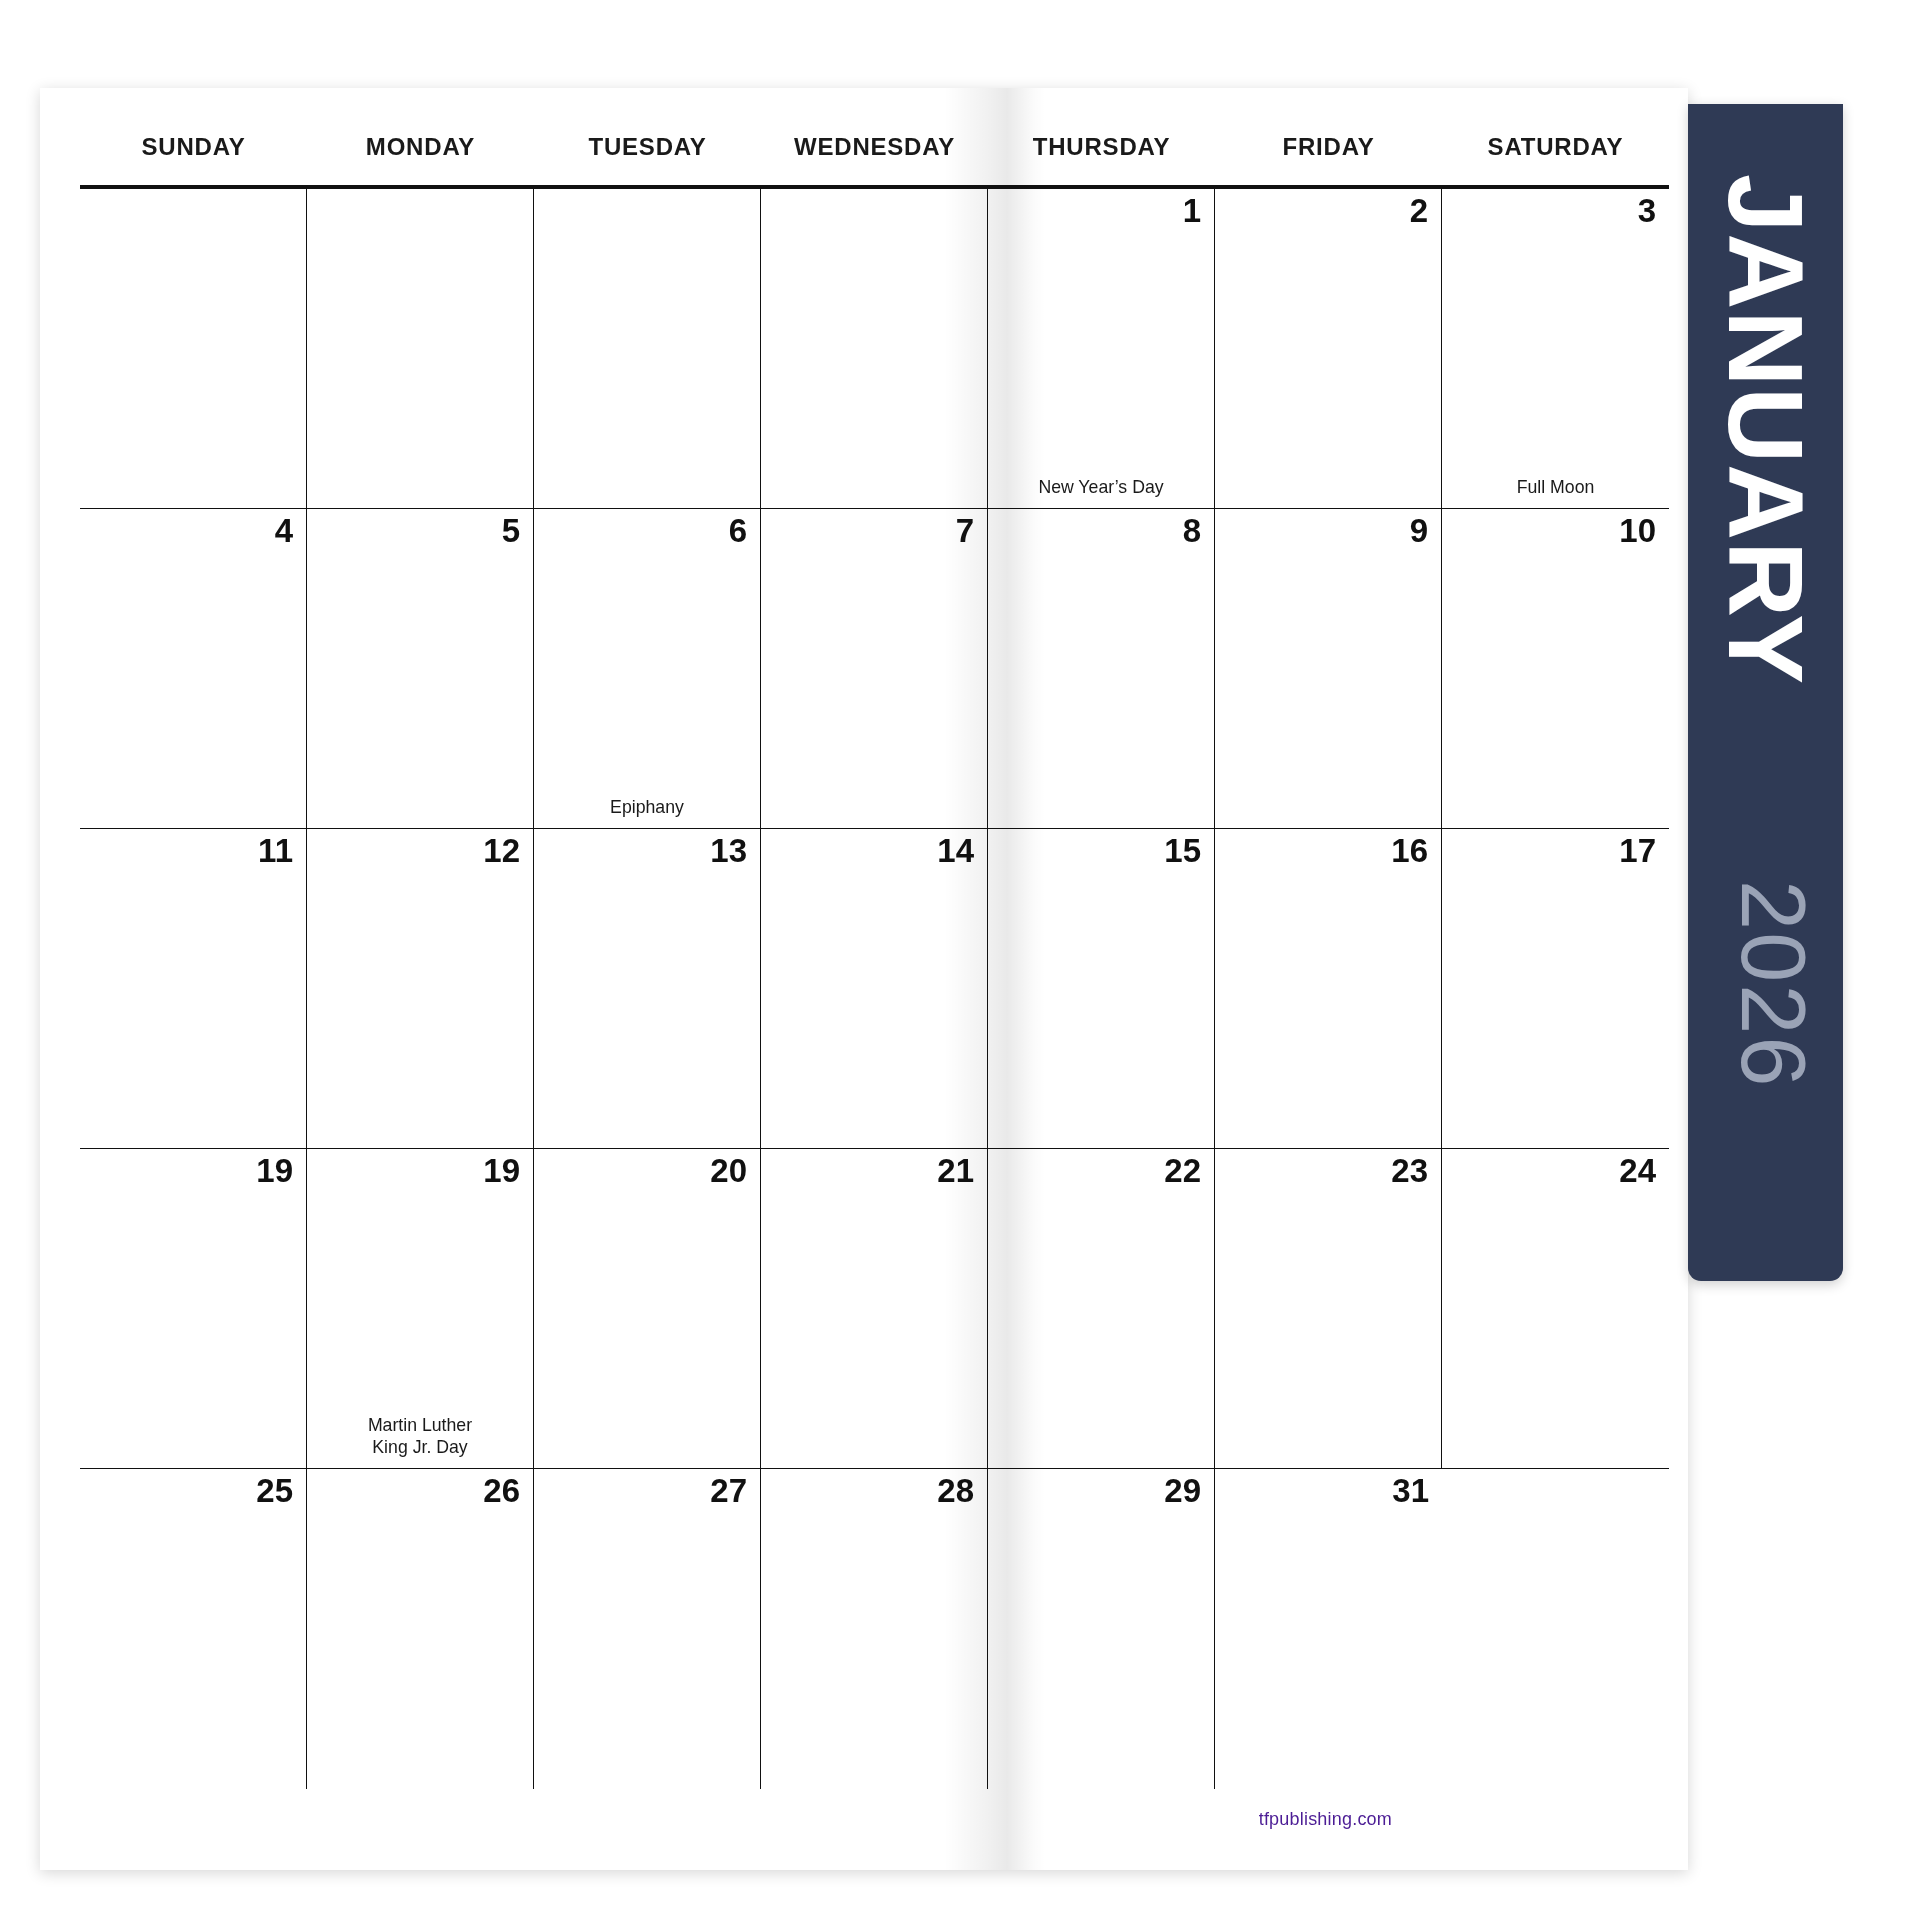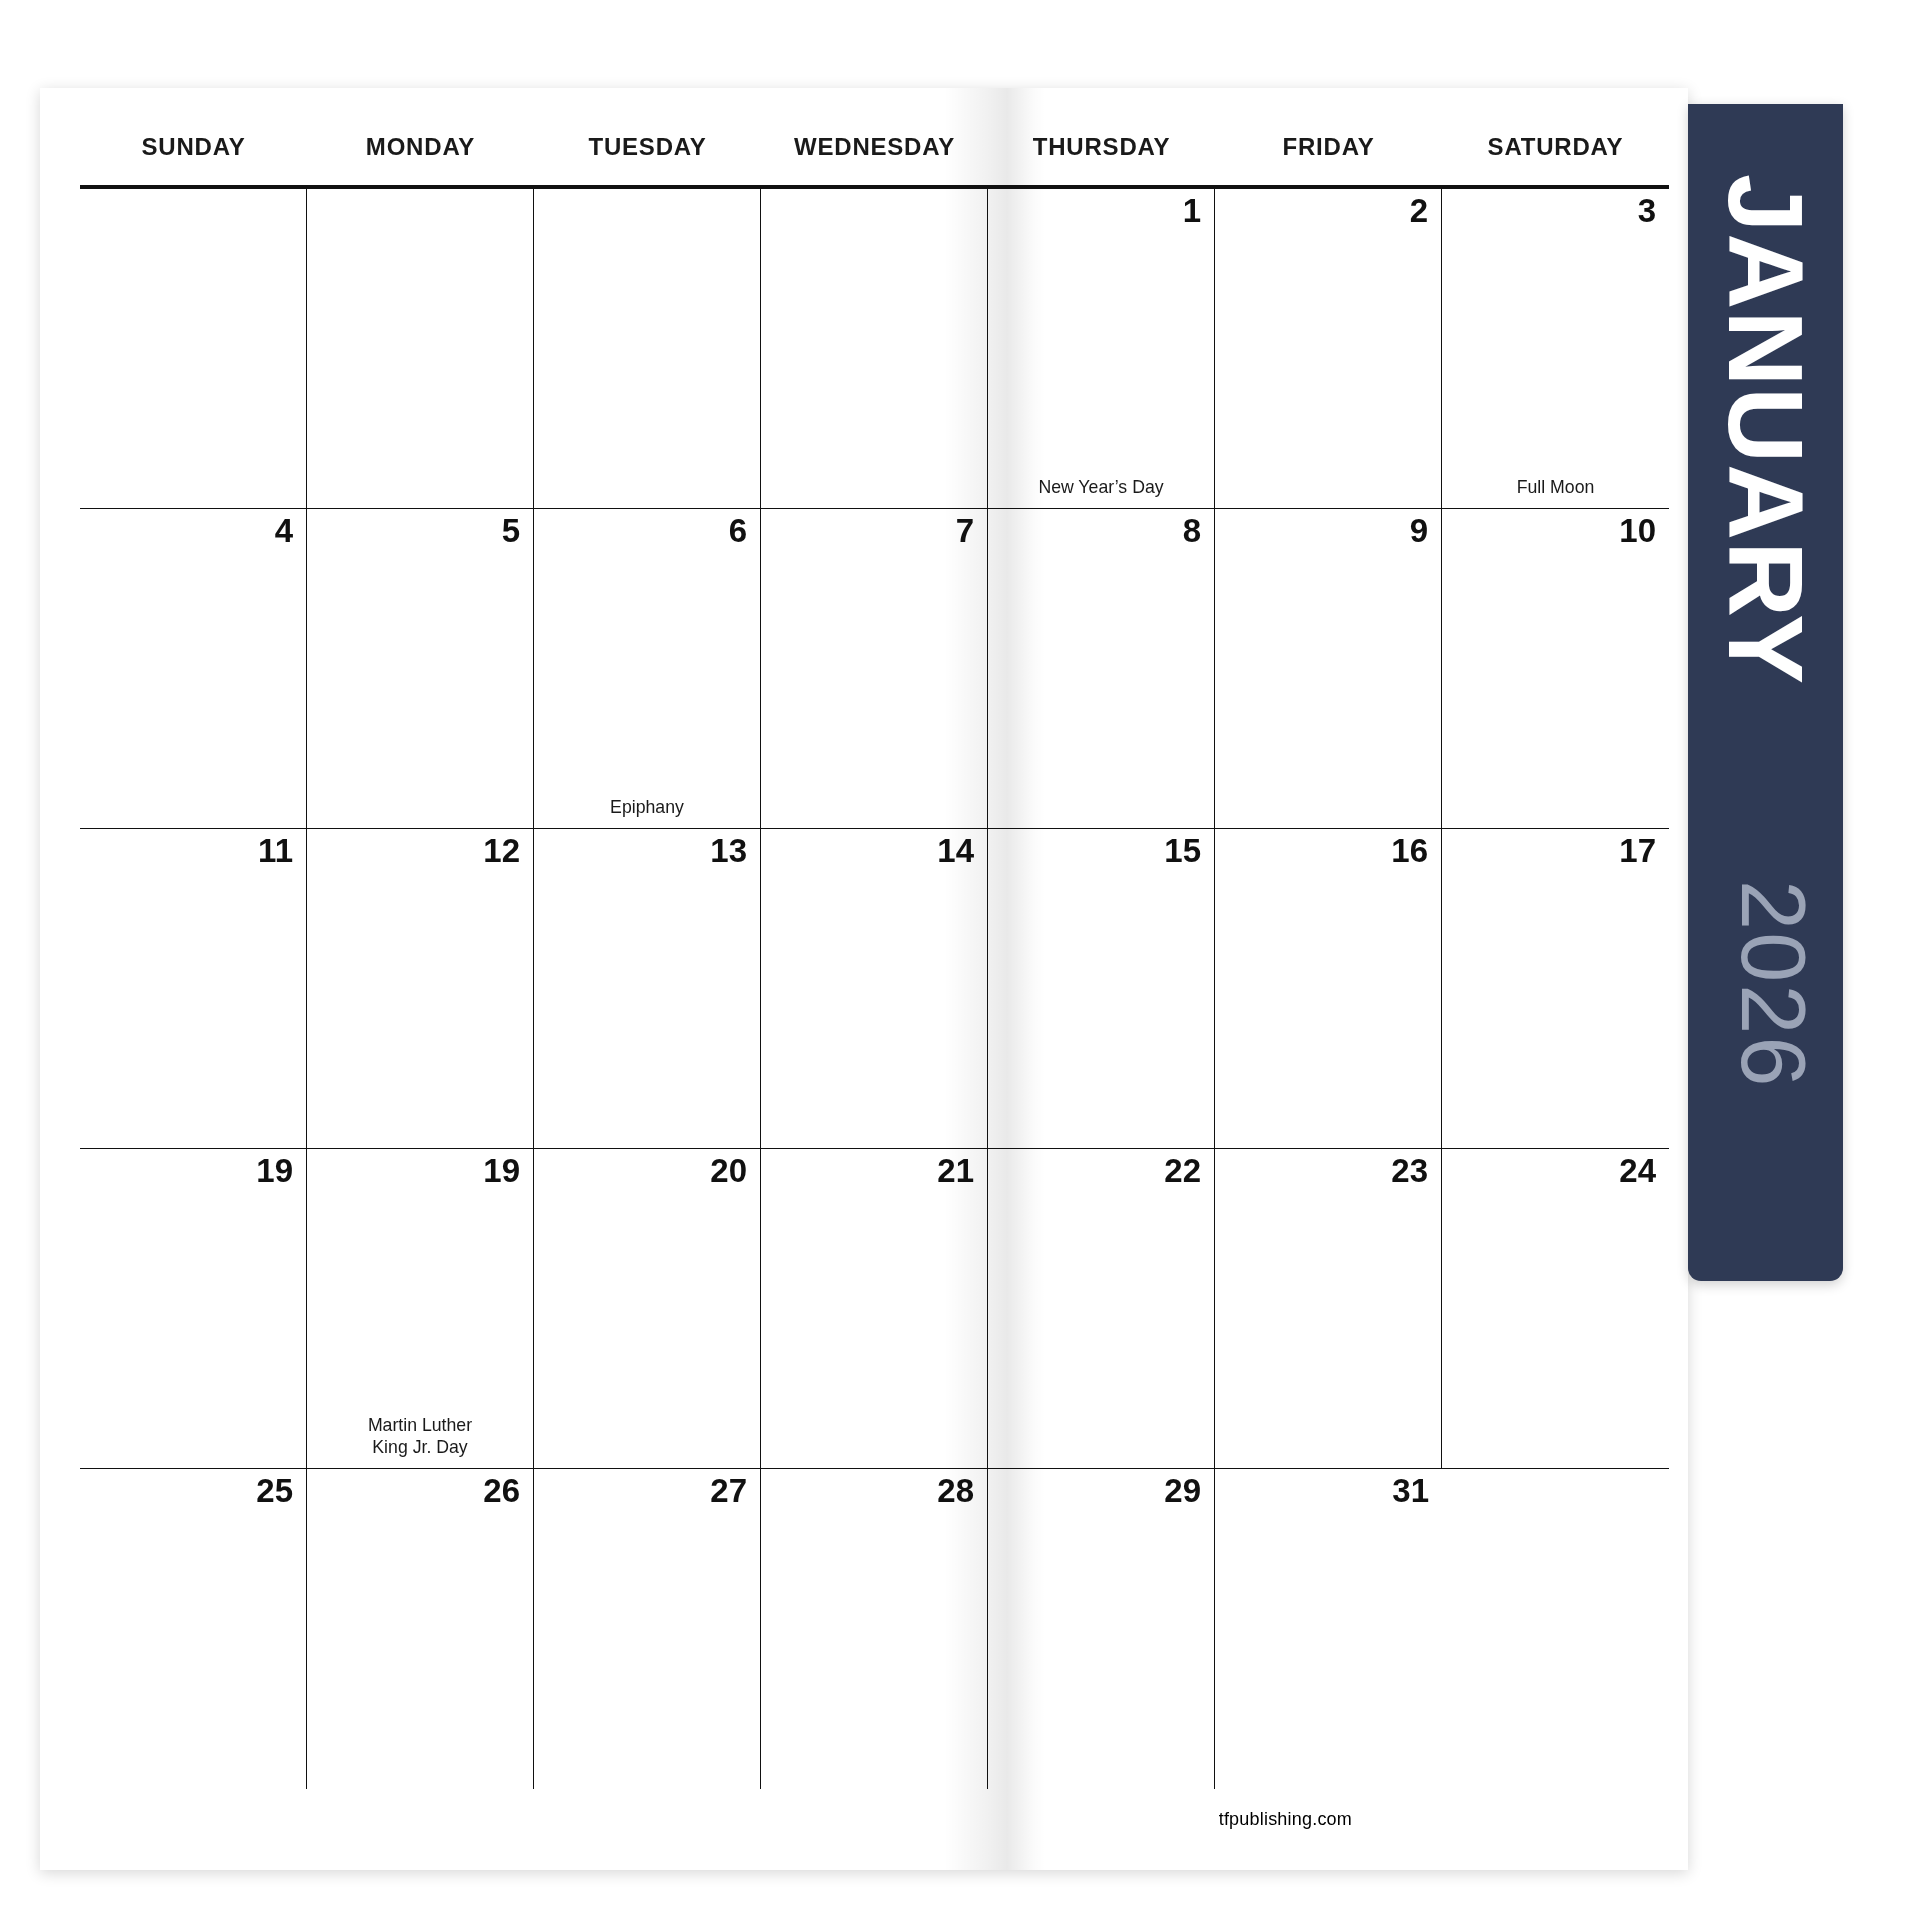--- a/index.html
+++ b/index.html
@@ -59,20 +59,21 @@
     z-index: 6;
   }
 
   
   .grid-wrap {
     position: absolute;
     left: 0;
     top: 0;
     width: 1351px;
     height: 1782px;
+    padding-left: 40px;
   }
 
   .weekday-row {
     position: absolute;
     left: 40px;
     top: 45px;
     width: 1589px;
     height: 43px;
     display: flex;
   }
@@ -135,21 +136,21 @@
     line-height: 1.22;
     color: #1a1a1a;
     font-weight: normal;
   }
 
   .brand {
     position: absolute;
     right: 39px;
     bottom: 40px;
     font-size: 18px;
-    color: #000000;
+    color: #4c1d95;
     letter-spacing: 0.2px;
   }
 
   
   .month-tab {
     position: absolute;
     left: 1648px;
     top: 16px;
     width: 155px;
     height: 1177px;

